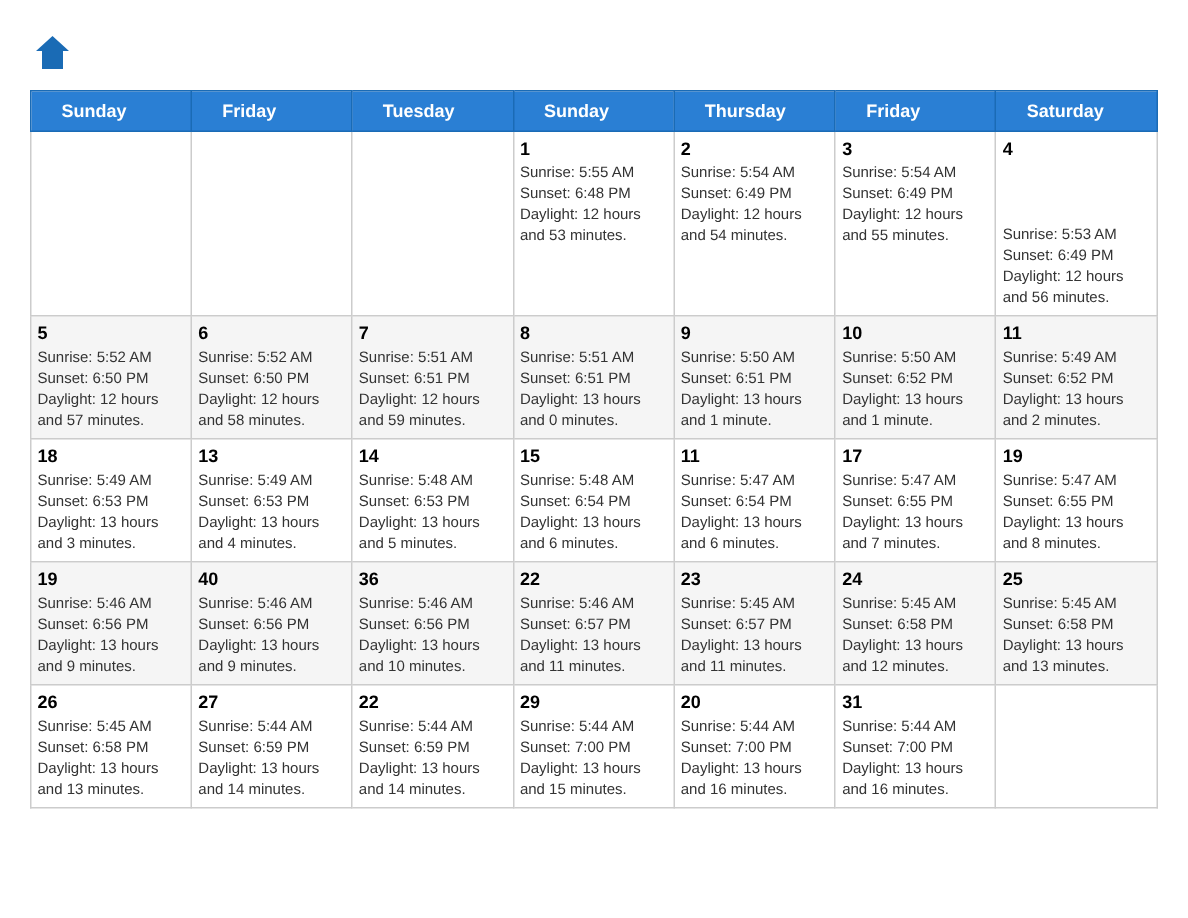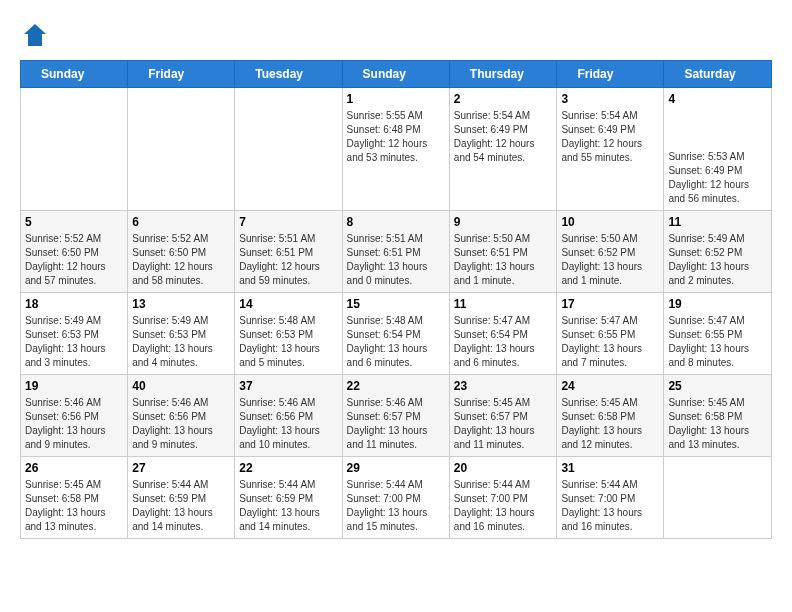--- a/index.html
+++ b/index.html
@@ -256,21 +256,21 @@
 and 9 minutes.</div>
         </td>
         <td>
           <div class="day-number">40</div>
           <div class="day-info" style="white-space: pre-line;">Sunrise: 5:46 AM
 Sunset: 6:56 PM
 Daylight: 13 hours
 and 9 minutes.</div>
         </td>
         <td>
-          <div class="day-number">37</div>
+          <div class="day-number">36</div>
           <div class="day-info" style="white-space: pre-line;">Sunrise: 5:46 AM
 Sunset: 6:56 PM
 Daylight: 13 hours
 and 10 minutes.</div>
         </td>
         <td>
           <div class="day-number">22</div>
           <div class="day-info" style="white-space: pre-line;">Sunrise: 5:46 AM
 Sunset: 6:57 PM
 Daylight: 13 hours

